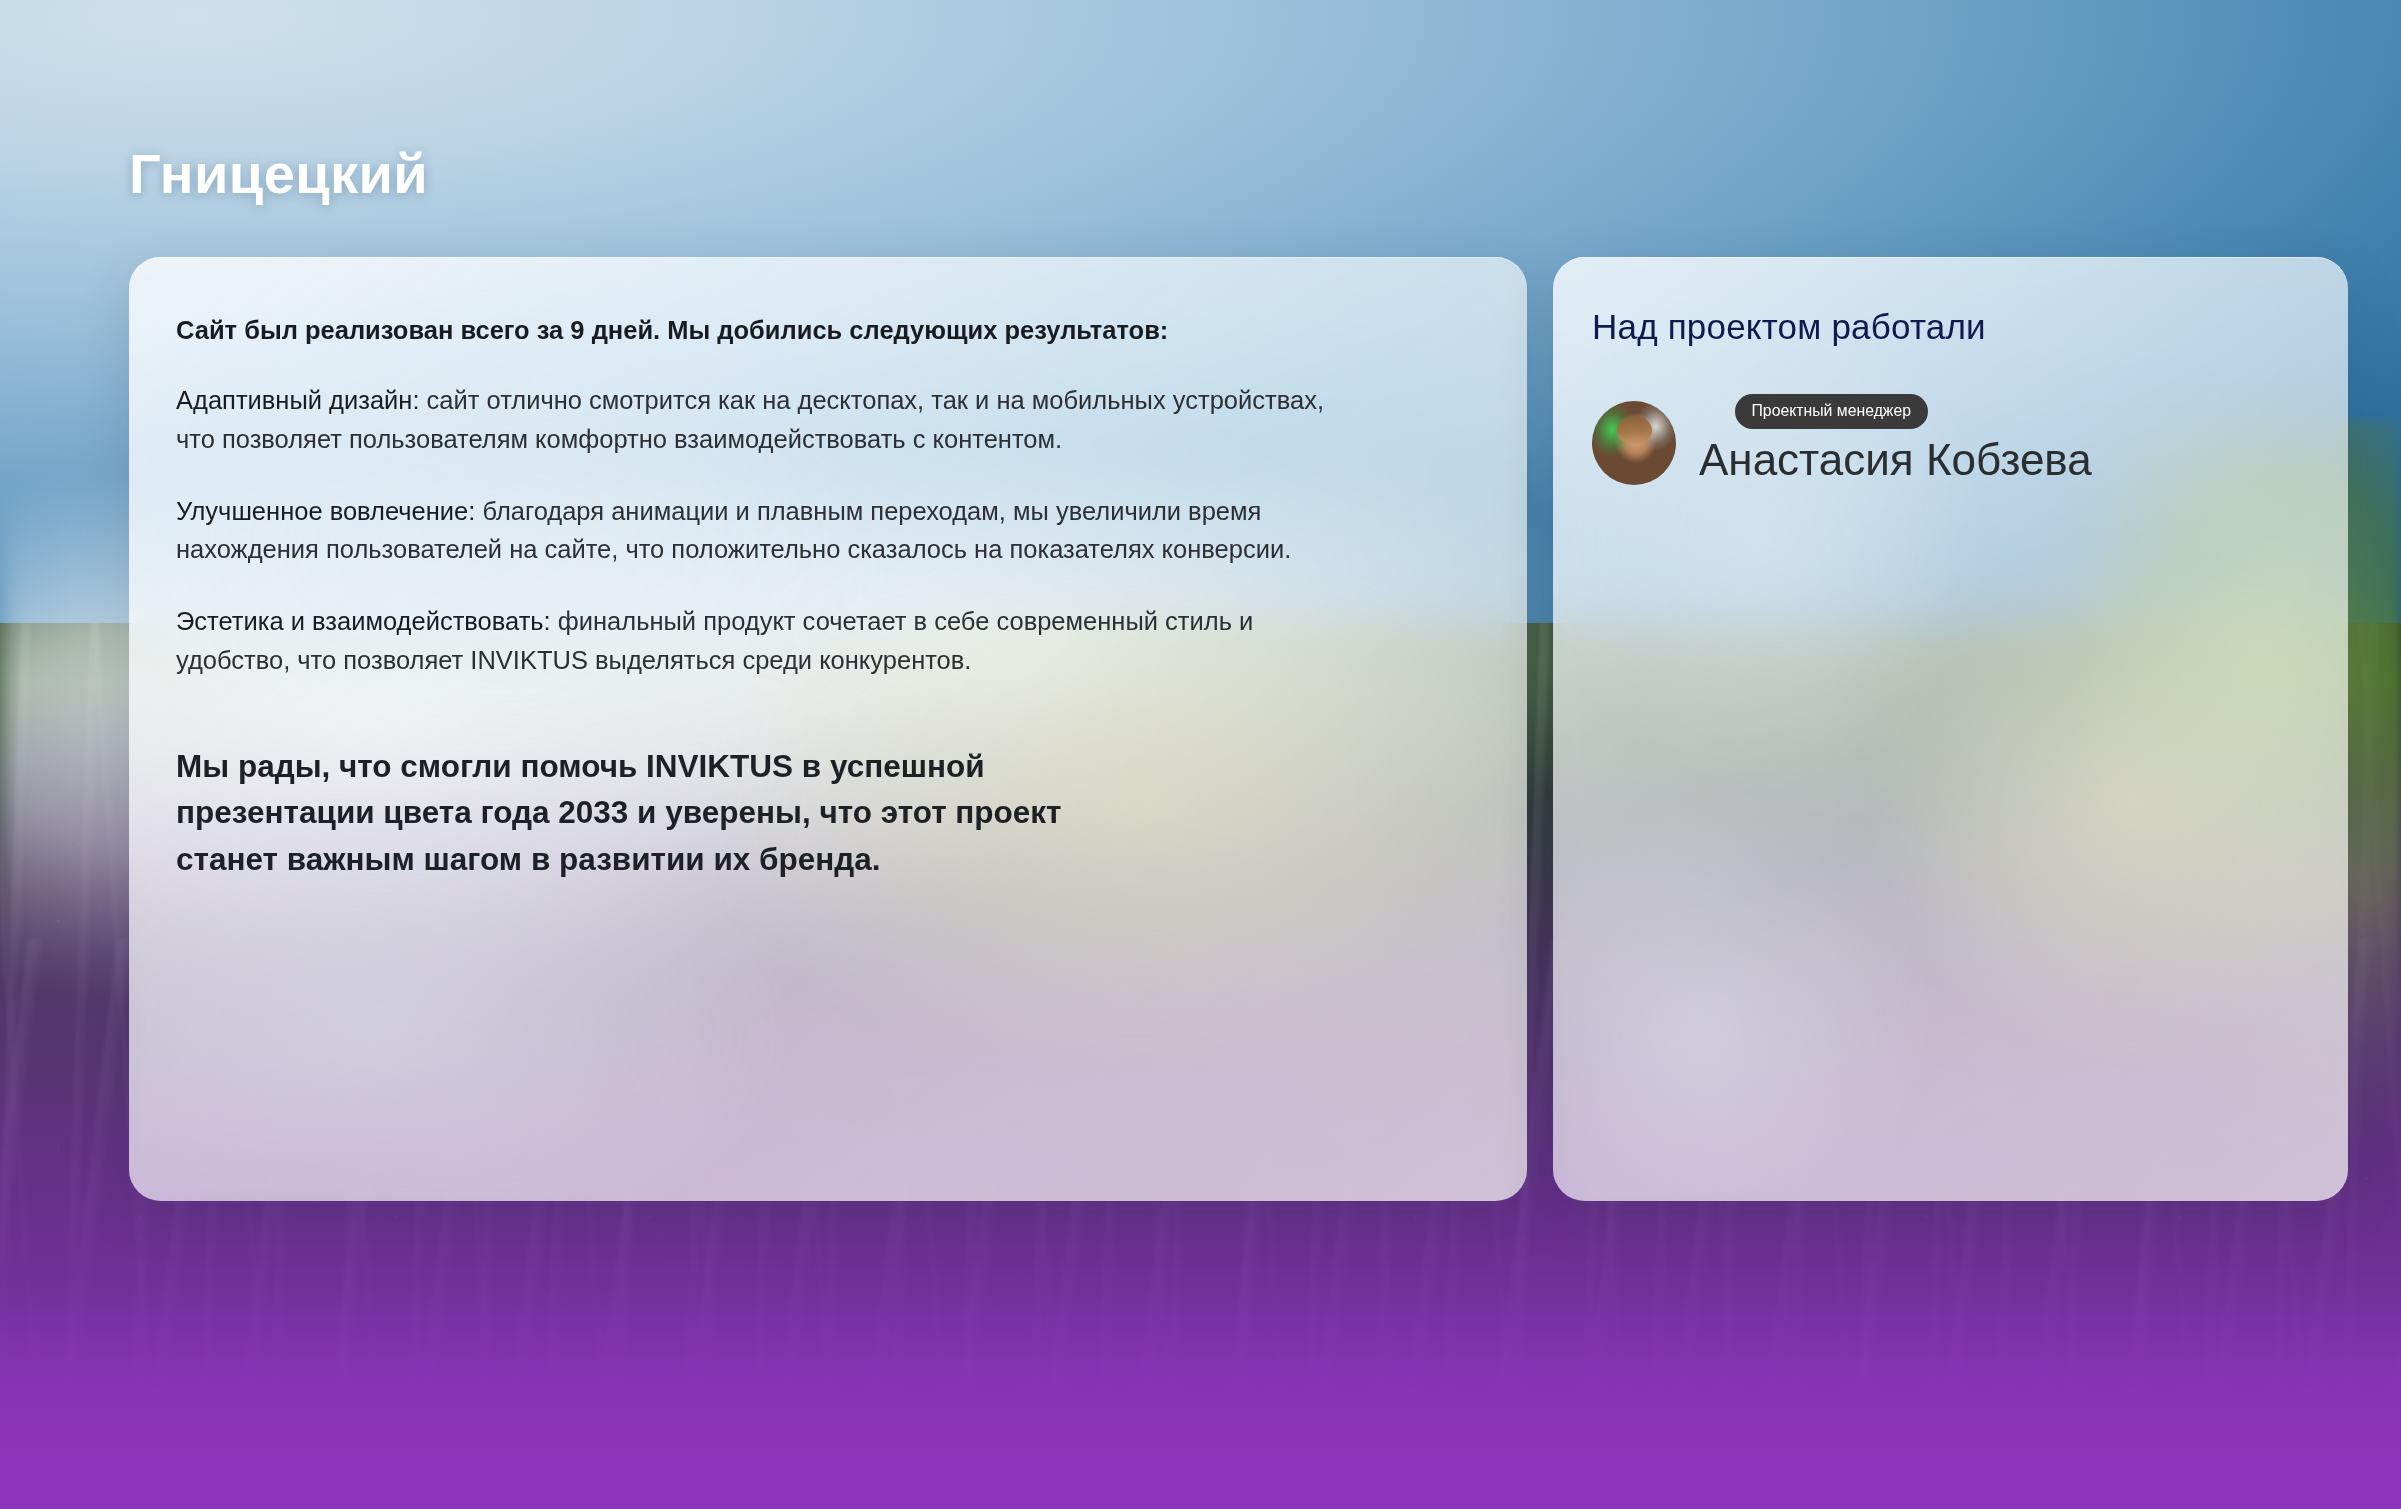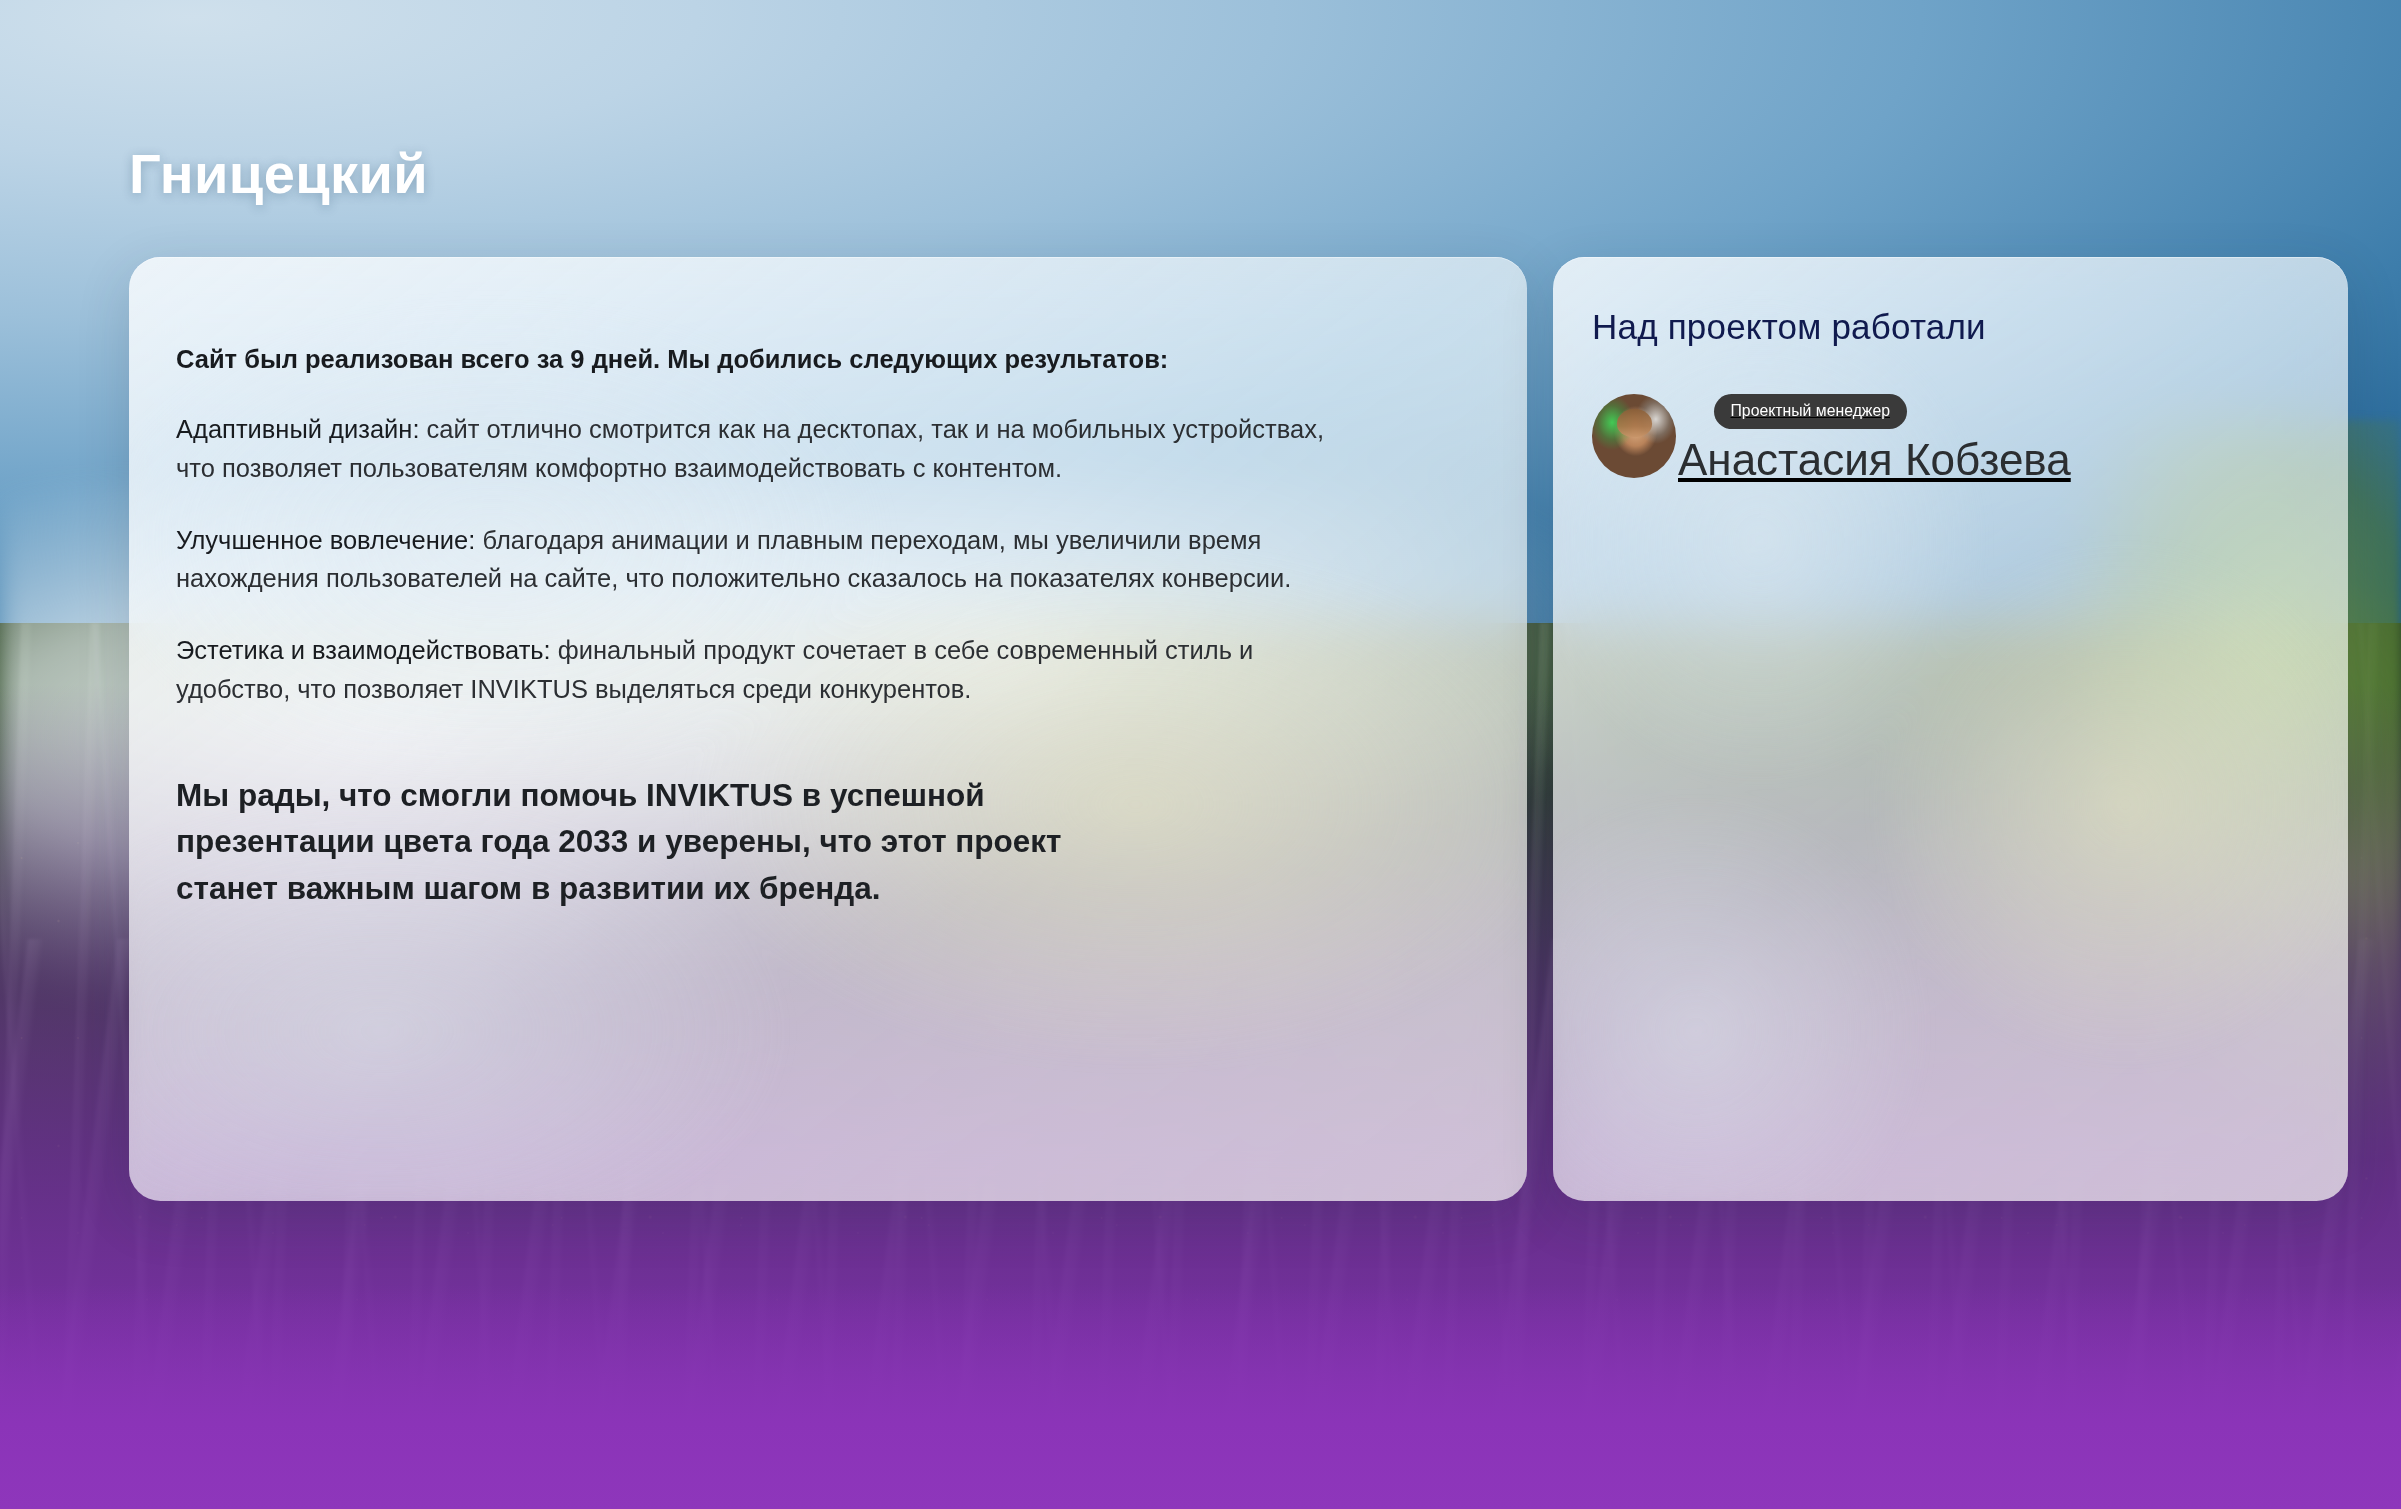--- a/index.html
+++ b/index.html
@@ -121,41 +121,41 @@
       radial-gradient(40% 36% at 26% 30%, rgba(226,236,242,.5) 0%, rgba(230,238,244,0) 72%),
       radial-gradient(40% 34% at 18% 82%, rgba(224,232,238,.45) 0%, rgba(228,236,240,0) 74%);
     filter:blur(7.5px);
   }
   .card > * { position:relative; z-index:1; }
 
   #card-left  { left:129px;  top:257px; width:1398px; height:944px; }
   #card-right { left:1553px; top:257px; width:795px;  height:944px; }
 
   
-  .body-pad { padding:88px 72px 0 47px; }
+  .body-pad { padding:59px 72px 0 47px; }
   p.para {
     font-size:25.5px; line-height:1.52; color:#2c2f33;
     max-width:1193px; font-weight:400;
   }
   p.para b { font-weight:400; color:#181b1f; }
   .lead { font-weight:700; color:#181b1f; font-size:25.5px; margin-bottom:36px; }
   .para + .para { margin-top:33px; }
   .closing {
     margin-top:63px;
     font-size:31.5px; line-height:1.48; font-weight:700; color:#1d2024;
     max-width:976px;
   }
 
   
   .right-pad { padding:51px 36px 0 39px; }
   .right-title {
     font-size:35px; font-weight:400; color:#101a4e; line-height:1.1;
     letter-spacing:0.2px;
   }
-  .member { display:flex; align-items:flex-start; gap:2px;text-decoration:underline; }
+  .member { display:flex; align-items:flex-end; gap:23px; }
   #member-0 { margin-top:47px; }
   #member-1 { margin-top:31.5px; }
   .avatar {
     width:84px; height:84px; border-radius:50%; flex:0 0 84px;
     overflow:hidden; position:relative;
   }
   
   .avatar.photo {
     background:
       radial-gradient(34% 42% at 24% 34%, rgba(60,224,90,.85) 0%, rgba(40,180,70,.35) 48%, rgba(20,40,24,0) 78%),

